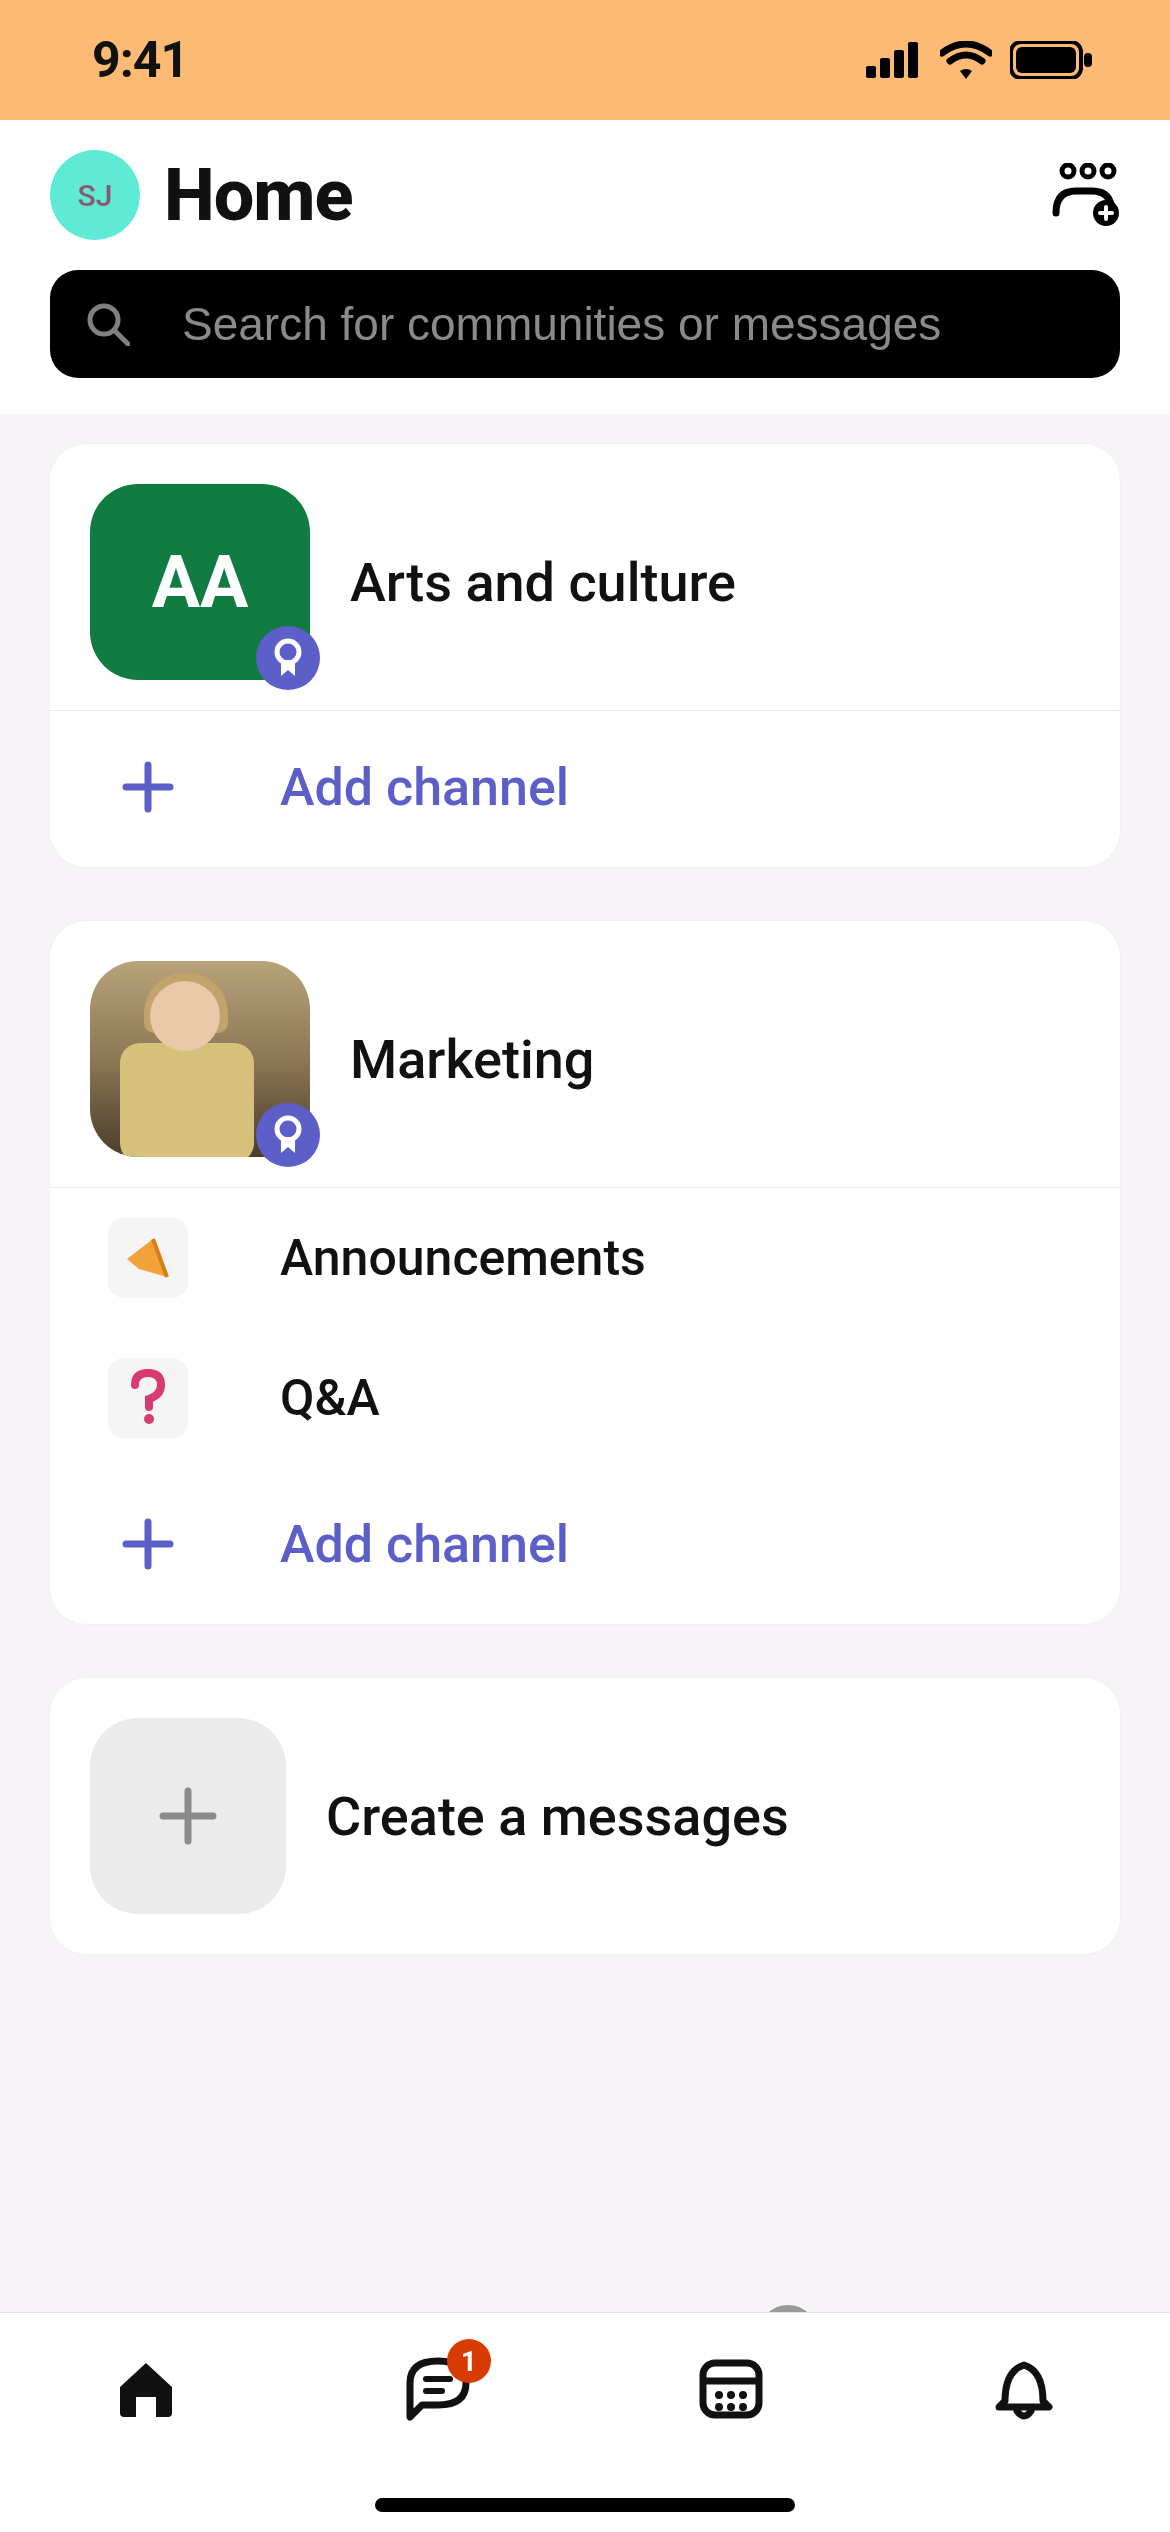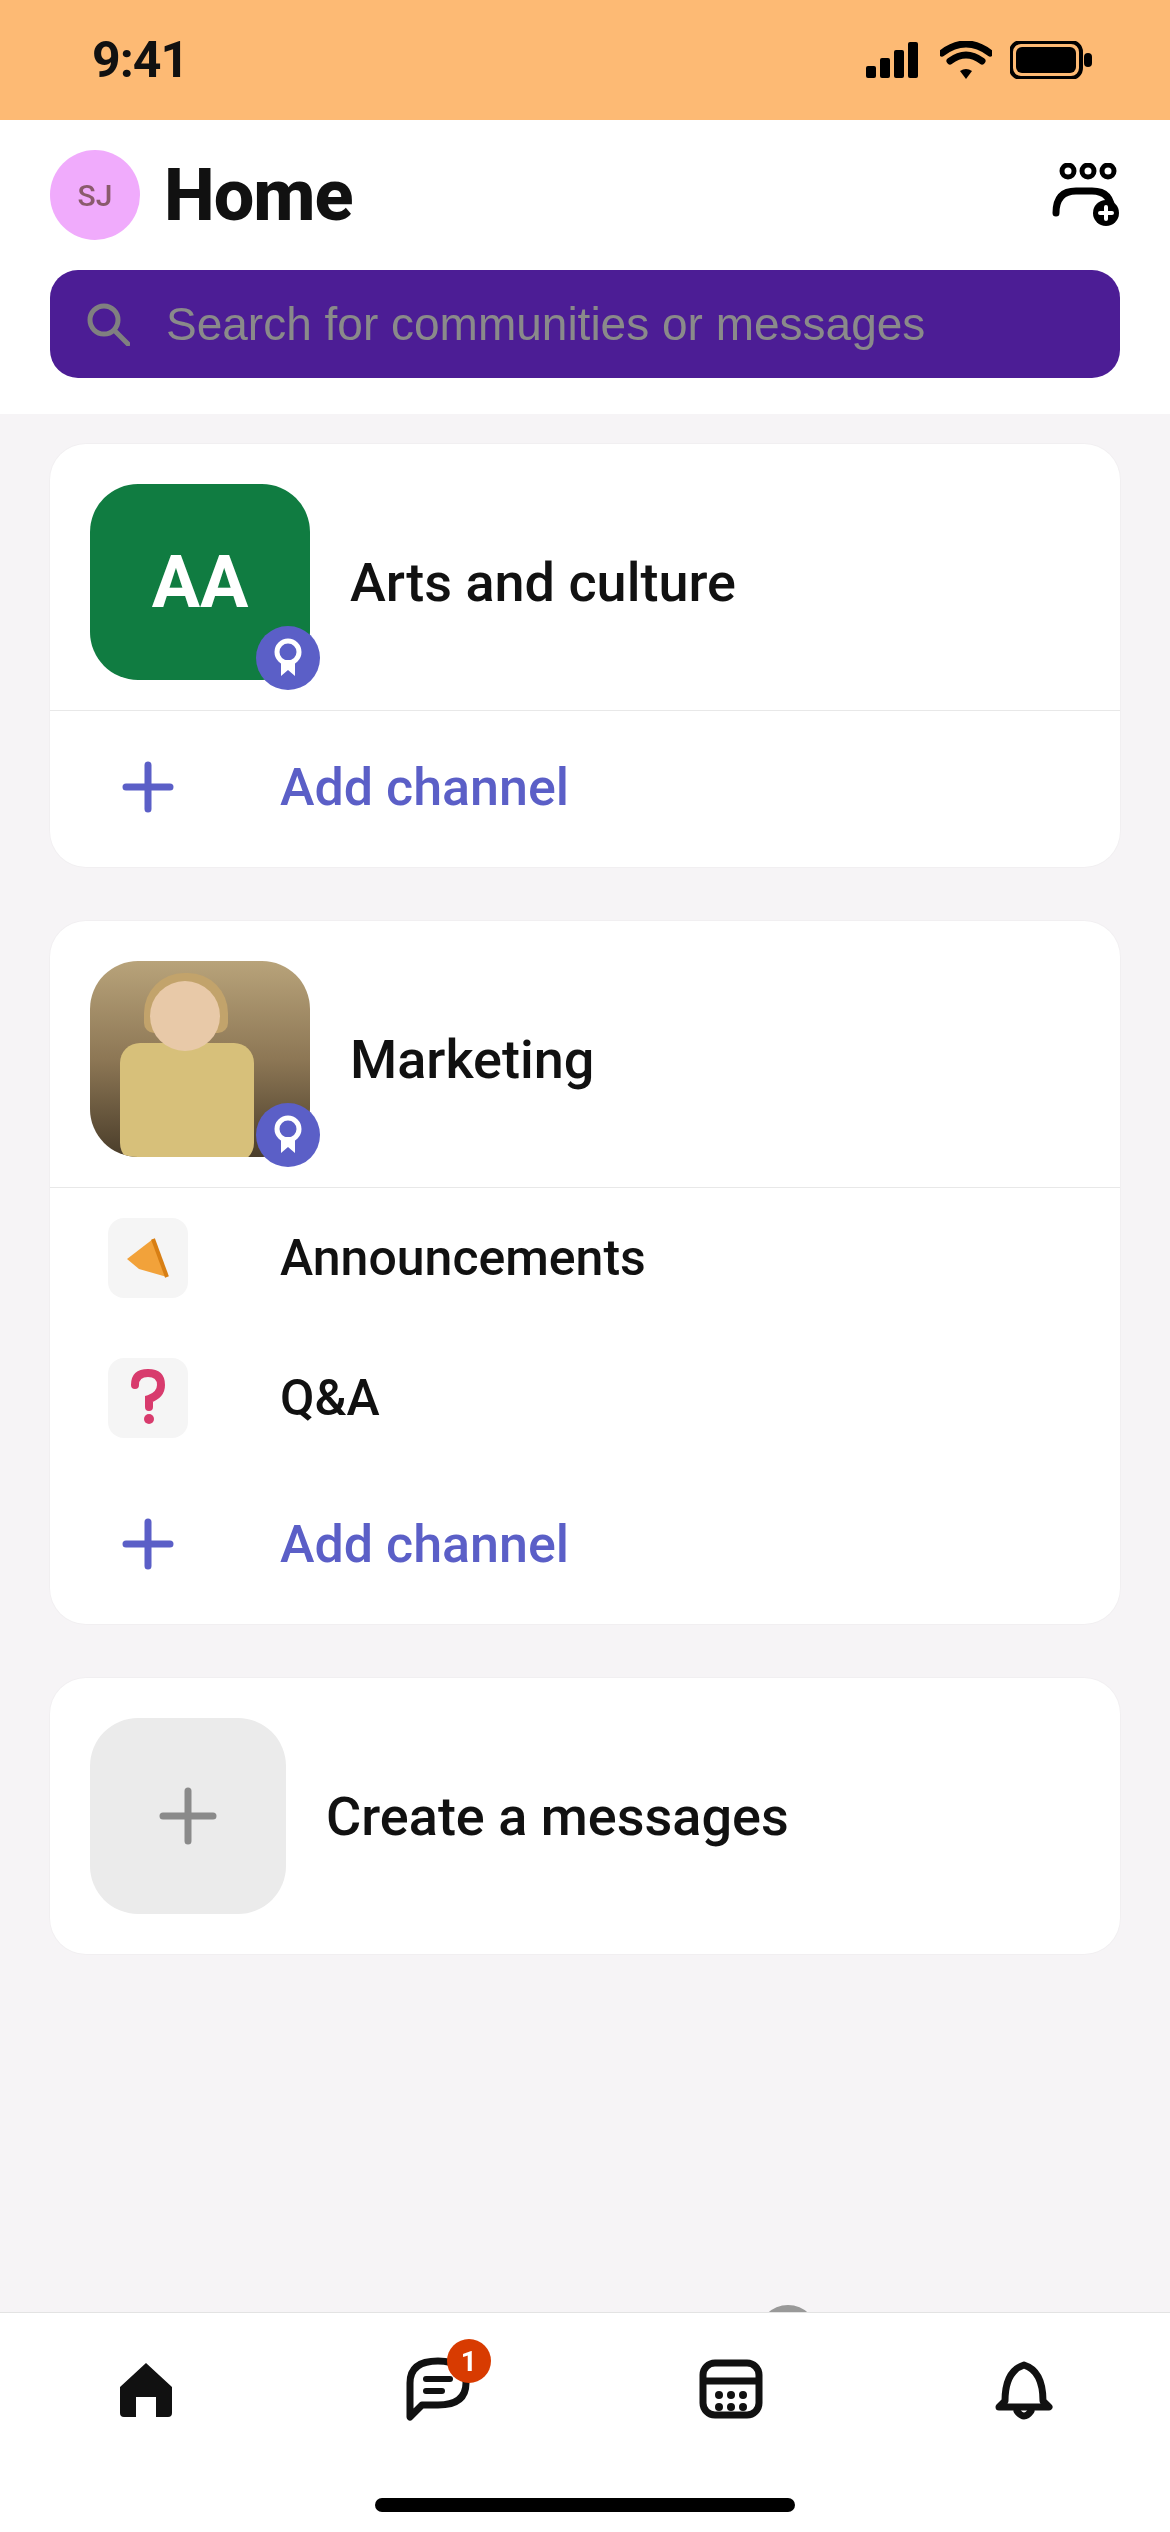--- a/index.html
+++ b/index.html
@@ -37,21 +37,21 @@
       background: #ffffff;
       padding: 30px 50px 30px 50px;
       display: flex;
       align-items: center;
       justify-content: space-between;
     }
     .header-left { display: flex; align-items: center; gap: 24px; }
     .avatar-circle {
       width: 90px; height: 90px;
       border-radius: 50%;
-      background: #f0abfc;
+      background: #5eead4;
       display: flex; align-items: center; justify-content: center;
       font-size: 30px;
       color: #8a5a6c;
       font-weight: 500;
     }
     .page-title {
       font-size: 72px;
       font-weight: 800;
       letter-spacing: -1px;
       text-align: right;
@@ -60,25 +60,25 @@
 
     
     .search-wrap {
       background: #ffffff;
       padding: 0 50px 36px 50px;
     }
     .search-bar {
       width: 100%;
       height: 108px;
       border-radius: 28px;
-      background: #4c1d95;
+      background: #000000;
       display: flex;
       align-items: center;
       padding: 12px 36px;
-      gap: 36px;
+      gap: 52px;
     }
     .search-bar svg { flex: 0 0 auto; }
     .search-bar input {
       border: none;
       background: transparent;
       font-size: 46px;
       color: #888888;
       width: 100%;
       outline: none;
     }

